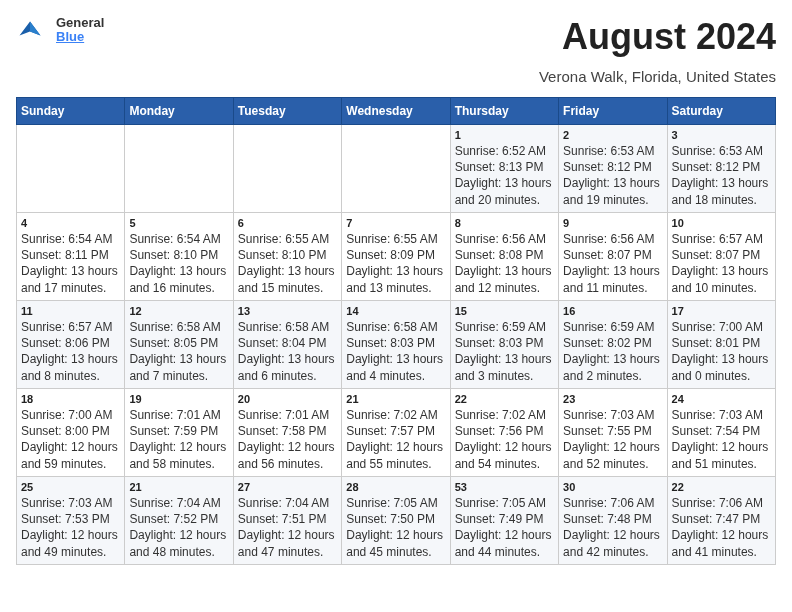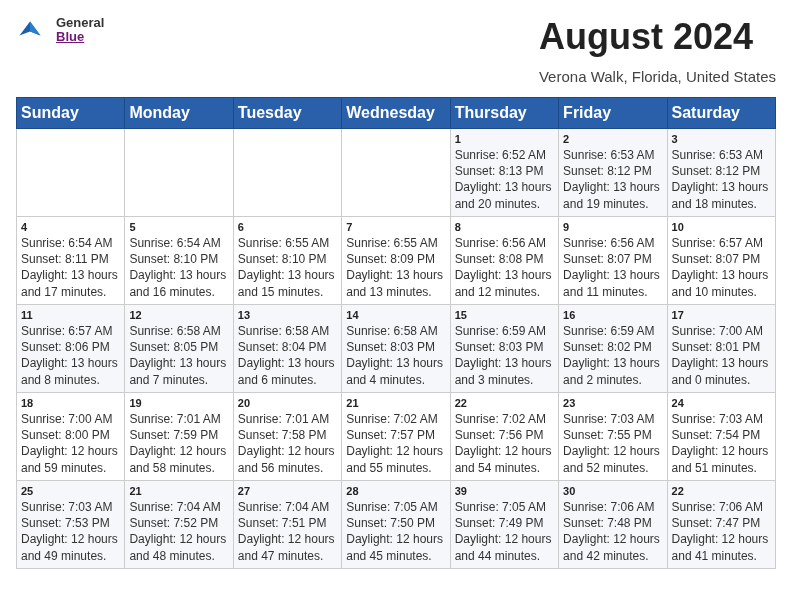--- a/index.html
+++ b/index.html
@@ -22,46 +22,47 @@
       gap: 12px;
     }
     .logo-text {
       display: flex;
       flex-direction: column;
       font-size: 13px;
       font-weight: bold;
       line-height: 1.1;
     }
     .logo-text .general { color: #333; }
-    .logo-text .blue { color: #701a75; text-decoration: underline; }
+    .logo-text .blue { color: #3b82f6; text-decoration: underline; }
     .logo-bird {
       width: 28px;
       height: 28px;
     }
     .title-block {
+      text-align: right;
     }
     .title-block .month-year {
       font-size: 36px;
       font-weight: bold;
       color: #222;
     }
     .title-block .location {
       font-size: 15px;
       color: #444;
       margin-top: 10px;
     }
     .calendar-table {
       width: 100%;
       border-collapse: collapse;
       table-layout: fixed;
     }
     .calendar-table thead tr th {
       background: #2a5faa;
       color: #fff;
-      font-size: 16px;
+      font-size: 12px;
       font-weight: bold;
       padding: 6px 4px;
       text-align: left;
       border: 1px solid #1a4a8a;
     }
     .calendar-table tbody tr td {
       border: 1px solid #ccc;
       vertical-align: top;
       padding: 4px;
       font-size: 10px;
@@ -326,21 +327,21 @@
 and 47 minutes.</div>
         </td>
         <td>
           <span class="day-number">28</span>
           <div class="cell-text" style="white-space: pre-line;">Sunrise: 7:05 AM
 Sunset: 7:50 PM
 Daylight: 12 hours
 and 45 minutes.</div>
         </td>
         <td>
-          <span class="day-number">39</span>
+          <span class="day-number">53</span>
           <div class="cell-text" style="white-space: pre-line;">Sunrise: 7:05 AM
 Sunset: 7:49 PM
 Daylight: 12 hours
 and 44 minutes.</div>
         </td>
         <td>
           <span class="day-number">30</span>
           <div class="cell-text" style="white-space: pre-line;">Sunrise: 7:06 AM
 Sunset: 7:48 PM
 Daylight: 12 hours

